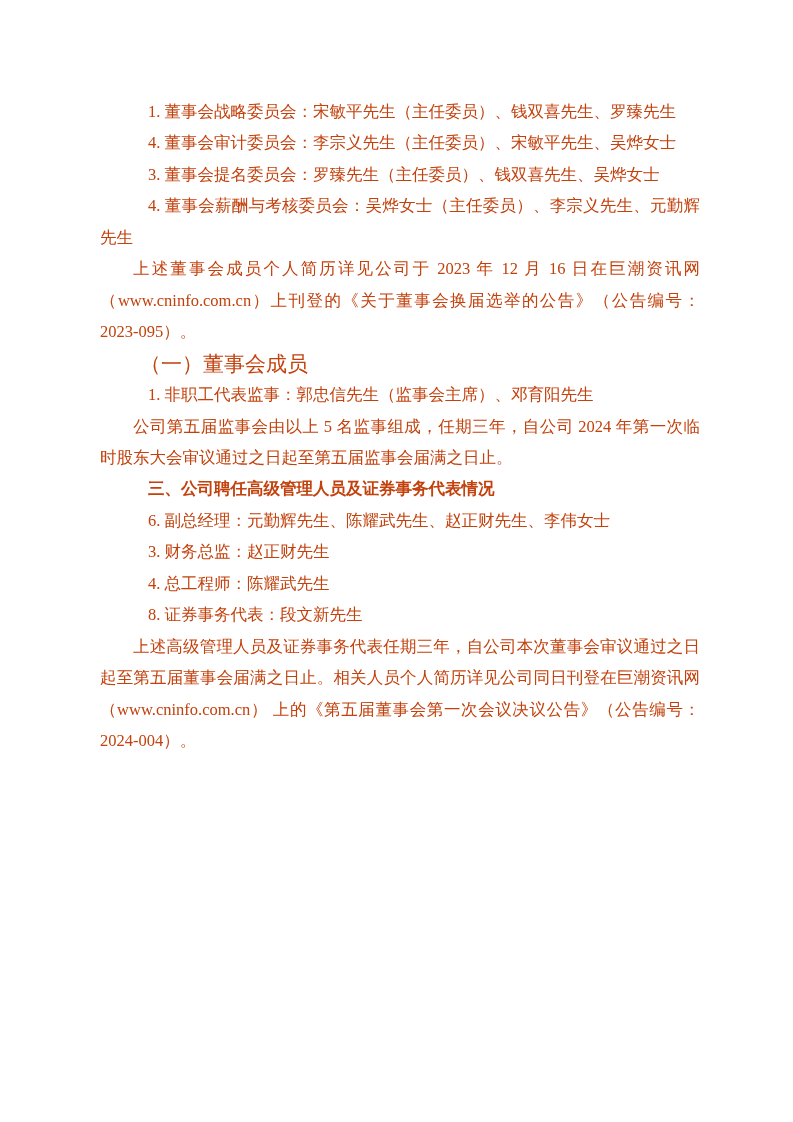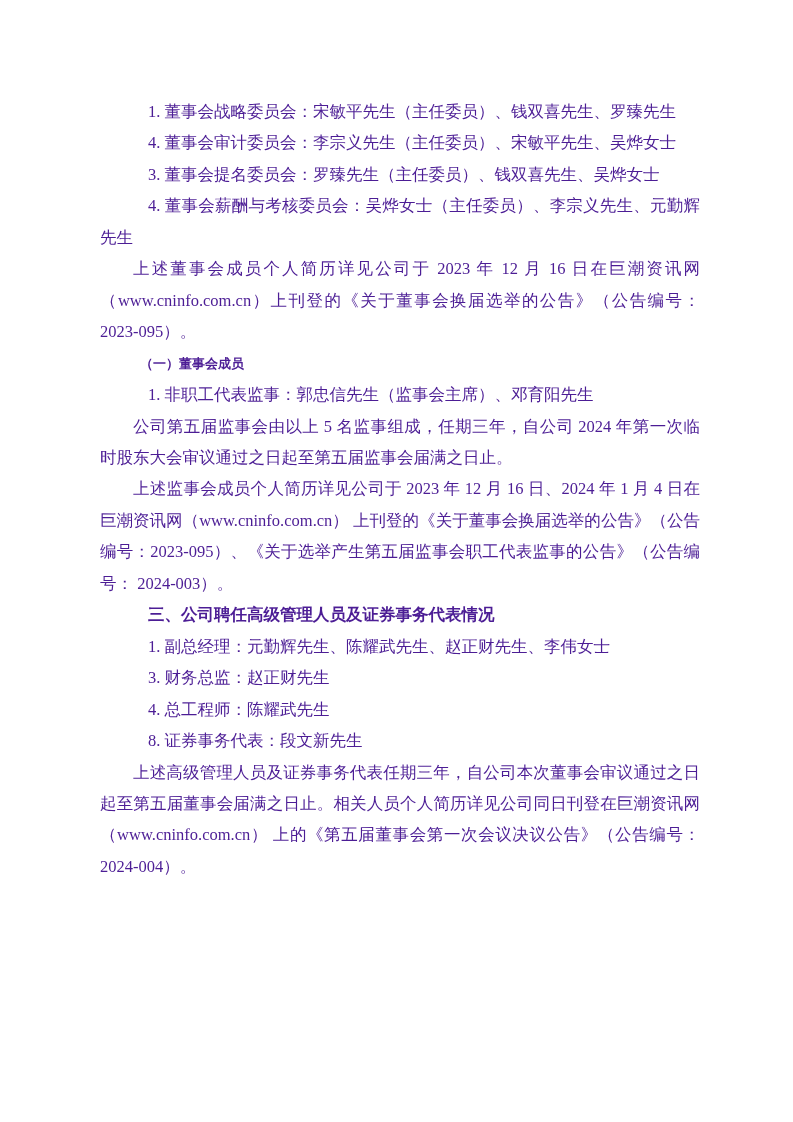--- a/index.html
+++ b/index.html
@@ -12,21 +12,21 @@
     width: 793px;
     height: 1122px;
     margin: 0 auto;
     background: #ffffff;
     overflow: hidden;
     box-sizing: border-box;
     padding: 96px 93px 0 100px;
     font-family: "Liberation Serif", "DejaVu Serif", serif;
     font-size: 16.5px;
     line-height: 31.45px;
-    color: #4c1d95;
+    color: #c2410c;
     border-radius: 23px;
   }
   .page p {
     margin: 0;
     text-align: justify;
     text-justify: inter-character;
     word-break: normal;
   }
   .blk-list {
     text-indent: 48px;
@@ -35,37 +35,36 @@
     text-indent: 33px;
   }
   .blk-heading {
     text-indent: 48px;
     font-weight: 700;
     font-family: "Liberation Sans", "DejaVu Sans", sans-serif;
     font-size: 16.5px;
   }
   .blk-heading2 {
     text-indent: 40px;
-    font-weight: 700;
+    font-weight: 400;
     font-family: "Liberation Sans", "DejaVu Sans", sans-serif;
-    font-size: 13px;
+    font-size: 21px;
   }
 </style>
 </head>
 <body>
 
 <div class="page">
   <p class="blk-list">1. 董事会战略委员会：宋敏平先生（主任委员）、钱双喜先生、罗臻先生</p>
   <p class="blk-list">4. 董事会审计委员会：李宗义先生（主任委员）、宋敏平先生、吴烨女士</p>
   <p class="blk-list">3. 董事会提名委员会：罗臻先生（主任委员）、钱双喜先生、吴烨女士</p>
   <p class="blk-list">4. 董事会薪酬与考核委员会：吴烨女士（主任委员）、李宗义先生、元勤辉先生</p>
   <p class="blk-para">上述董事会成员个人简历详见公司于 2023 年 12 月 16 日在巨潮资讯网（www.cninfo.com.cn）上刊登的《关于董事会换届选举的公告》（公告编号：2023-095）。</p>
   <p class="blk-heading2">（一）董事会成员</p>
   <p class="blk-list">1. 非职工代表监事：郭忠信先生（监事会主席）、邓育阳先生</p>
   <p class="blk-para">公司第五届监事会由以上 5 名监事组成，任期三年，自公司 2024 年第一次临时股东大会审议通过之日起至第五届监事会届满之日止。</p>
-  <p class="blk-para">上述监事会成员个人简历详见公司于 2023 年 12 月 16 日、2024 年 1 月 4 日在巨潮资讯网（www.cninfo.com.cn） 上刊登的《关于董事会换届选举的公告》（公告编号：2023-095）、《关于选举产生第五届监事会职工代表监事的公告》（公告编号： 2024-003）。</p>
   <p class="blk-heading">三、公司聘任高级管理人员及证券事务代表情况</p>
-  <p class="blk-list">1. 副总经理：元勤辉先生、陈耀武先生、赵正财先生、李伟女士</p>
+  <p class="blk-list">6. 副总经理：元勤辉先生、陈耀武先生、赵正财先生、李伟女士</p>
   <p class="blk-list">3. 财务总监：赵正财先生</p>
   <p class="blk-list">4. 总工程师：陈耀武先生</p>
   <p class="blk-list">8. 证券事务代表：段文新先生</p>
   <p class="blk-para">上述高级管理人员及证券事务代表任期三年，自公司本次董事会审议通过之日起至第五届董事会届满之日止。相关人员个人简历详见公司同日刊登在巨潮资讯网（www.cninfo.com.cn） 上的《第五届董事会第一次会议决议公告》（公告编号： 2024-004）。</p>
 </div>
 
 </body></html>

